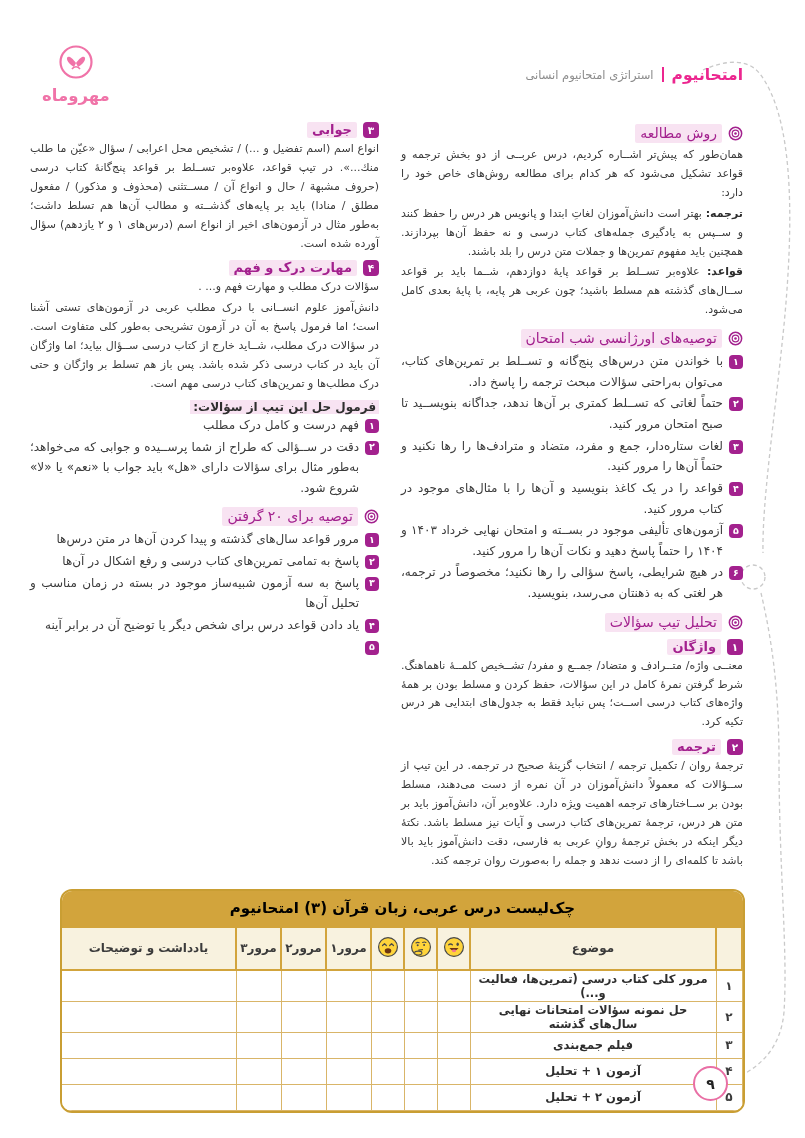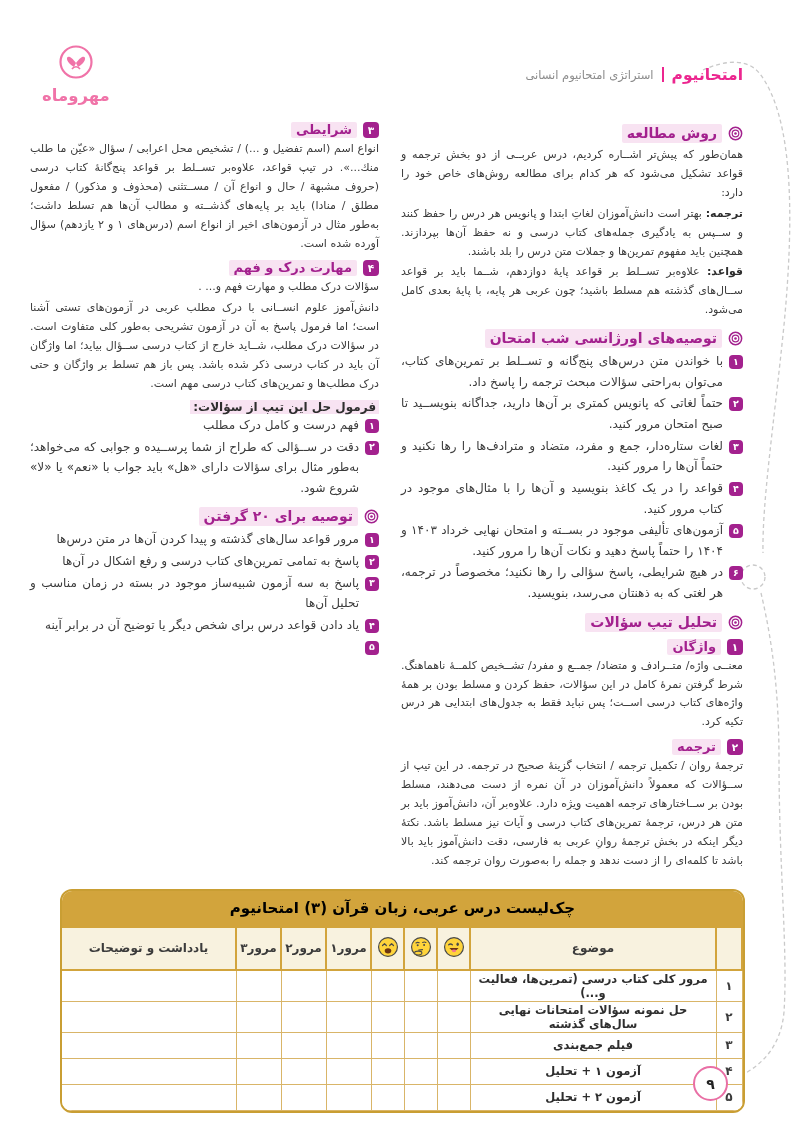--- a/index.html
+++ b/index.html
@@ -18,21 +18,21 @@
   .exam-title{color:#EC268F;font-weight:bold;font-size:15.5px;}
   .vbar{width:2px;height:15px;background:#EC268F;display:inline-block;}
   .exam-sub{color:#8b8b8b;font-size:11.5px;}
   .logo{display:flex;align-items:center;gap:6px;flex-direction:column;}
   .logo-text{color:#F073A8;font-weight:bold;font-size:16.5px;}
   
   .columns{display:flex;gap:22px;padding:10px 62px 0 30px;position:relative;z-index:1;}
   .col-right{width:342px;flex:0 0 auto;}
   .col-left{width:349px;flex:0 0 auto;}
   .sec-head{display:flex;align-items:center;gap:6px;margin:9px 0 3px;}
-  .sec-title{background:#F8E3F2;color:#A3218E;font-weight:bold;font-size:14px;
+  .sec-title{background:#F8E3F2;color:#A3218E;font-weight:normal;font-size:14px;
              padding:1px 5px 2px;border-radius:2px;}
   .subsec-head{display:flex;align-items:center;gap:6px;margin:7px 0 2px;}
   .subsec-title{background:#F8E3F2;color:#A3218E;font-weight:bold;font-size:13px;
                 padding:0 5px 1px;border-radius:2px;}
   .para{font-size:11px;line-height:1.72;text-align:justify;margin:0 0 2px;}
   .para b{color:#2e2e2e;}
   .numitem{display:flex;gap:6px;font-size:12px;line-height:1.72;
            text-align:justify;align-items:flex-start;margin:0 0 1px;}
   .badge{flex:0 0 auto;width:14px;height:14px;background:#A3218E;color:#fff;
          border-radius:4px;font-size:9.5px;font-weight:bold;display:flex;
@@ -114,21 +114,21 @@
         <span class="sec-title">توصیه‌های اورژانسی شب امتحان</span>
       </div>
       <div>
   <div class="numitem">
     <span class="badge">۱</span>
     <span>با خواندن متن درس‌های پنج‌گانه و تســلط بر تمرین‌های کتاب، می‌توان به‌راحتی سؤالات مبحث ترجمه را پاسخ داد.</span>
   </div>
 
   <div class="numitem">
     <span class="badge">۲</span>
-    <span>حتماً لغاتی که پانویس کمتری بر آن‌ها دارید، جداگانه بنویســید تا صبح امتحان مرور کنید.</span>
+    <span>حتماً لغاتی که تســلط کمتری بر آن‌ها ندهد، جداگانه بنویســید تا صبح امتحان مرور کنید.</span>
   </div>
 
   <div class="numitem">
     <span class="badge">۳</span>
     <span>لغات ستاره‌دار، جمع و مفرد، متضاد و مترادف‌ها را رها نکنید و حتماً آن‌ها را مرور کنید.</span>
   </div>
 
   <div class="numitem">
     <span class="badge">۴</span>
     <span>قواعد را در یک کاغذ بنویسید و آن‌ها را با مثال‌های موجود در کتاب مرور کنید.</span>
@@ -168,21 +168,21 @@
       </div>
       <p class="para">ترجمهٔ روان / تکمیل ترجمه / انتخاب گزینهٔ صحیح در ترجمه. در این تیپ از ســؤالات که معمولاً دانش‌آموزان در آن نمره از دست می‌دهند، مسلط بودن بر ســاختارهای ترجمه اهمیت ویژه دارد. علاوه‌بر آن، دانش‌آموز باید بر متن هر درس، ترجمهٔ تمرین‌های کتاب درسی و آیات نیز مسلط باشد. نکتهٔ دیگر اینکه در بخش ترجمهٔ روانِ عربی به فارسی، دقت دانش‌آموز باید بالا باشد تا کلمه‌ای را از دست ندهد و جمله را به‌صورت روان ترجمه کند.</p>
     </section>
   </div>
 
   <div class="col-left">
 
     <section>
       <div class="subsec-head">
         <span class="badge badge-lg">۳</span>
-        <span class="subsec-title">شرایطی</span>
+        <span class="subsec-title">جوابی</span>
       </div>
       <p class="para">انواع اسم (اسم تفضیل و ...) / تشخیص محل اعرابی / سؤال «عیّن ما طلب منك...». در تیپ قواعد، علاوه‌بر تســلط بر قواعد پنج‌گانهٔ کتاب درسی (حروف مشبهة / حال و انواع آن / مســتثنی (محذوف و مذکور) / مفعول مطلق / منادا) باید بر پایه‌های گذشــته و مطالب آن‌ها هم تسلط داشت؛ به‌طور مثال در آزمون‌های اخیر از انواع اسم (درس‌های ۱ و ۲ یازدهم) سؤال آورده شده است.</p>
     </section>
 
     <section>
       <div class="subsec-head">
         <span class="badge badge-lg">۴</span>
         <span class="subsec-title">مهارت درک و فهم</span>
       </div>
       <p class="para">سؤالات درک مطلب و مهارت فهم و... .</p>

